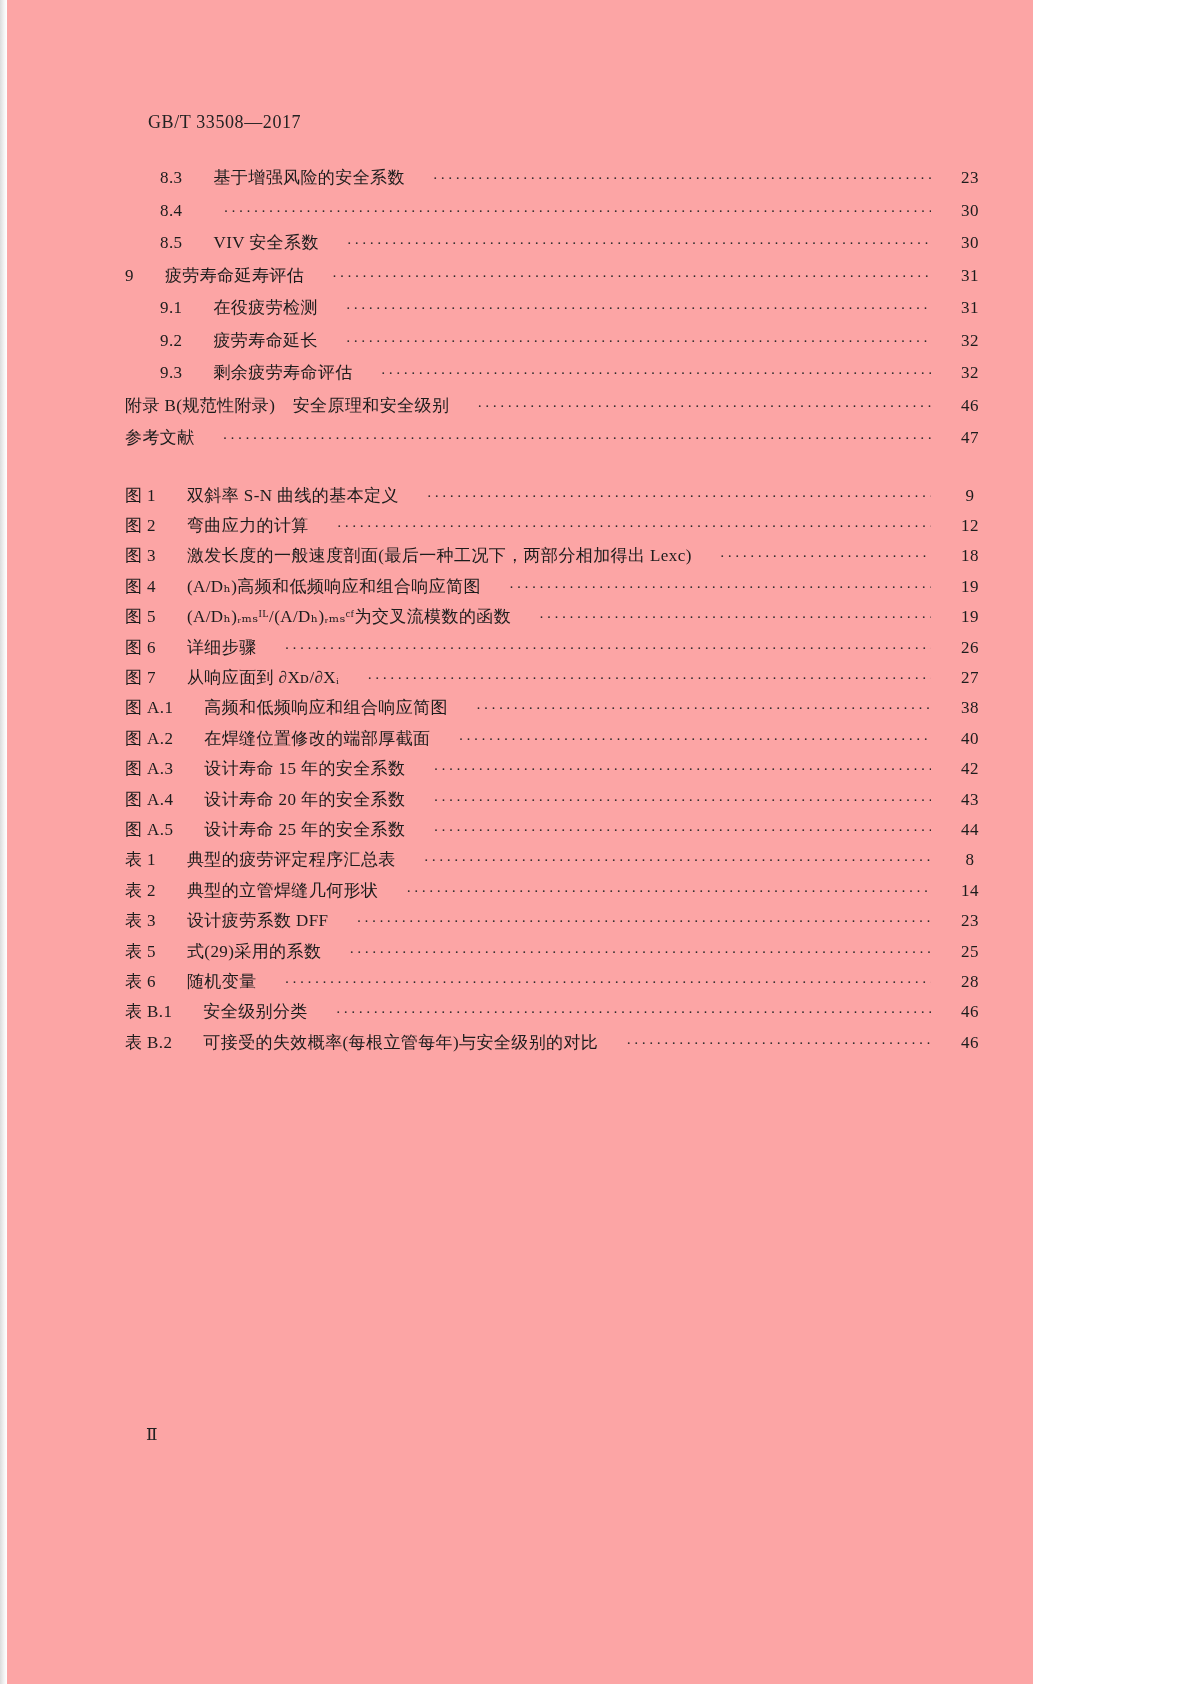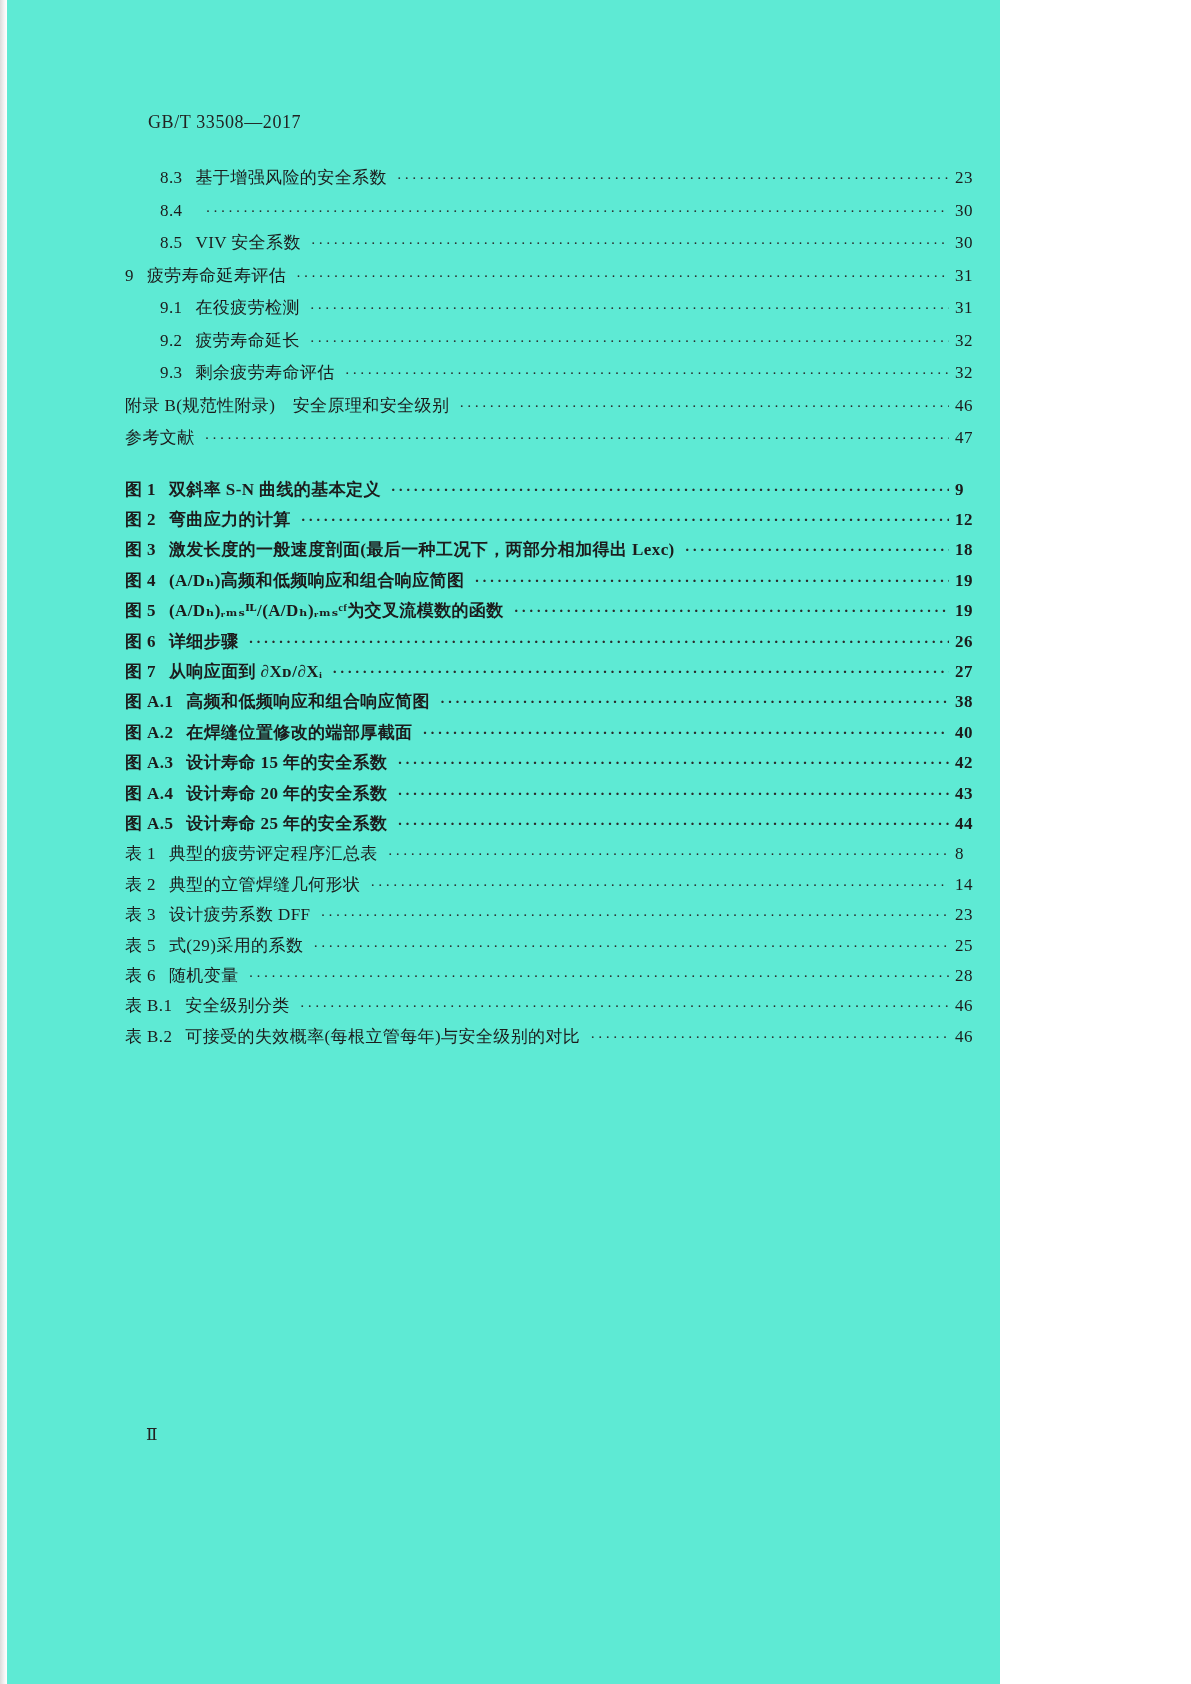--- a/index.html
+++ b/index.html
@@ -11,21 +11,22 @@
     width: 1191px;
     height: 1684px;
     overflow: hidden;
     font-family: "Liberation Serif", "DejaVu Serif", serif;
     color: #1c1c1c;
   }
   .page {
     position: relative;
     width: 1000px;
     height: 1684px;
-    background: #5eead4;
+    background: #fca5a5;
+    padding-left: 33px;
   }
   .scan-edge {
     position: absolute;
     left: 0; top: 0; bottom: 0;
     width: 7px;
     background: linear-gradient(to right, #dcdcdc, #f4f4f4 60%, #ffffff);
   }
   .doc-header {
     position: absolute;
     left: 148px;
@@ -39,48 +40,49 @@
     left: 125px;
     top: 162px;
     width: 860px;
     font-size: 17px;
     letter-spacing: 0.4px;
   }
   .group { }
   .group.sections .entry { line-height: 32.5px; }
   .group.figures  .entry { line-height: 29.4px; }
   .group.tables   .entry { line-height: 29.4px; }
-  .group.figures { margin-top: 20px; font-weight: bold; }
+  .group.figures { margin-top: 26px; }
   .group.tables  { }
 
   .entry {
     display: flex;
     align-items: baseline;
     white-space: nowrap;
+    gap: 18px;
   }
   .entry.sub { padding-left: 35px; }
   .num {
     margin-right: 13px;
   }
   .num:empty { margin-right: 0; display: none; }
   .title { }
   .dots {
     flex: 1;
     overflow: hidden;
     margin: 0 6px 0 10px;
     color: #2a2a2a;
   }
   .dots::after {
     content: "······································································································································································································";
     letter-spacing: 2.5px;
     font-size: 15px;
   }
   .pagenum {
     min-width: 30px;
-    text-align: left;
+    text-align: center;
   }
   .doc-footer {
     position: absolute;
     left: 146px;
     top: 1424px;
     font-size: 17px;
     color: #222;
   }
 </style>
 </head>

